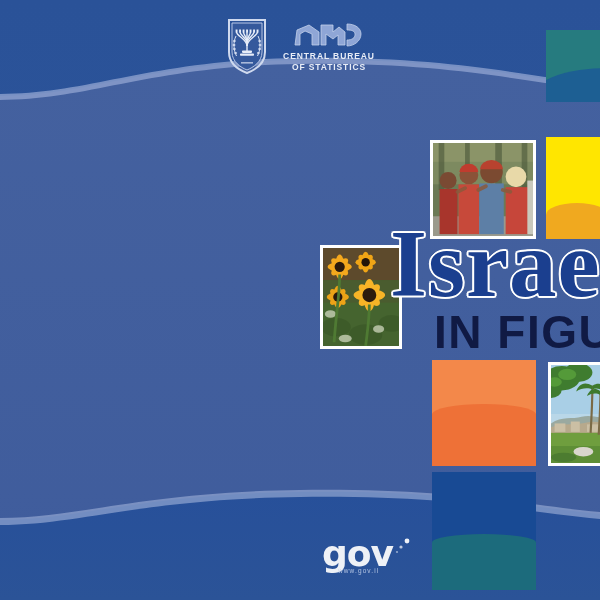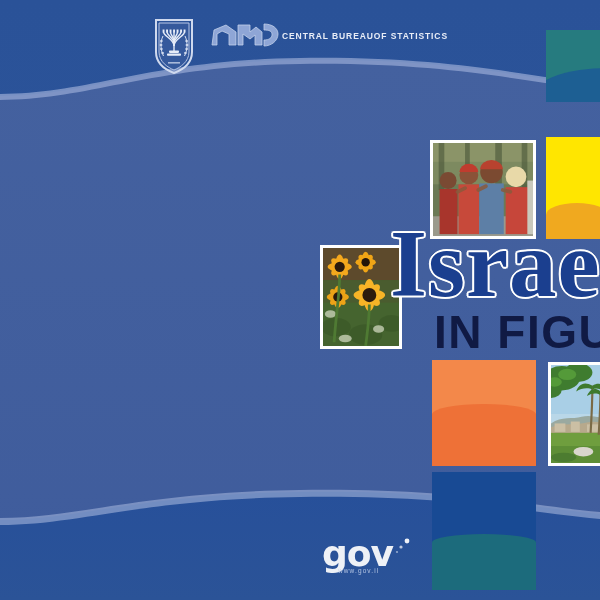--- a/index.html
+++ b/index.html
@@ -40,21 +40,21 @@
     gap: 14px;
     z-index: 40;
   }
   .emblem {
     width: 44px;
     height: 56px;
     flex: 0 0 auto;
   }
   .cbs-logo {
     display: flex;
-    flex-direction: row;
+    flex-direction: column;
     align-items: center;
     padding-top: 3px;
   }
   .cbs-mark {
     width: 72px;
     height: 30px;
   }
   .cbs-line {
     color: #e8edf7;
     font-size: 8.5px;

